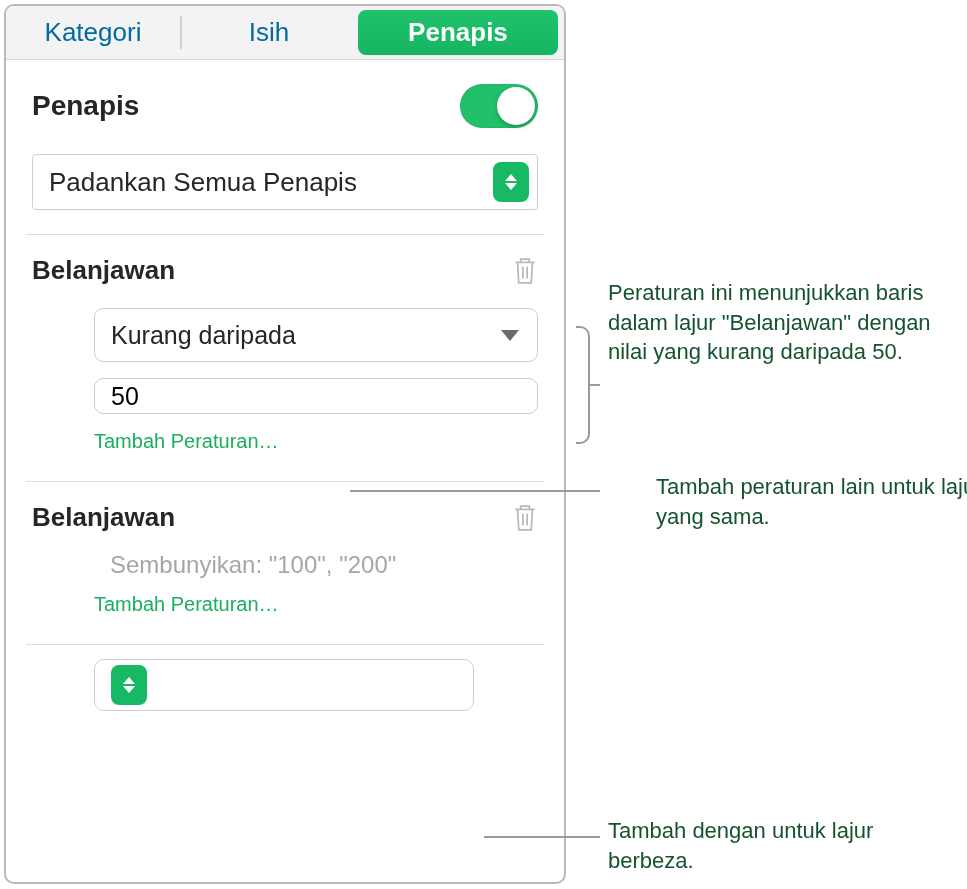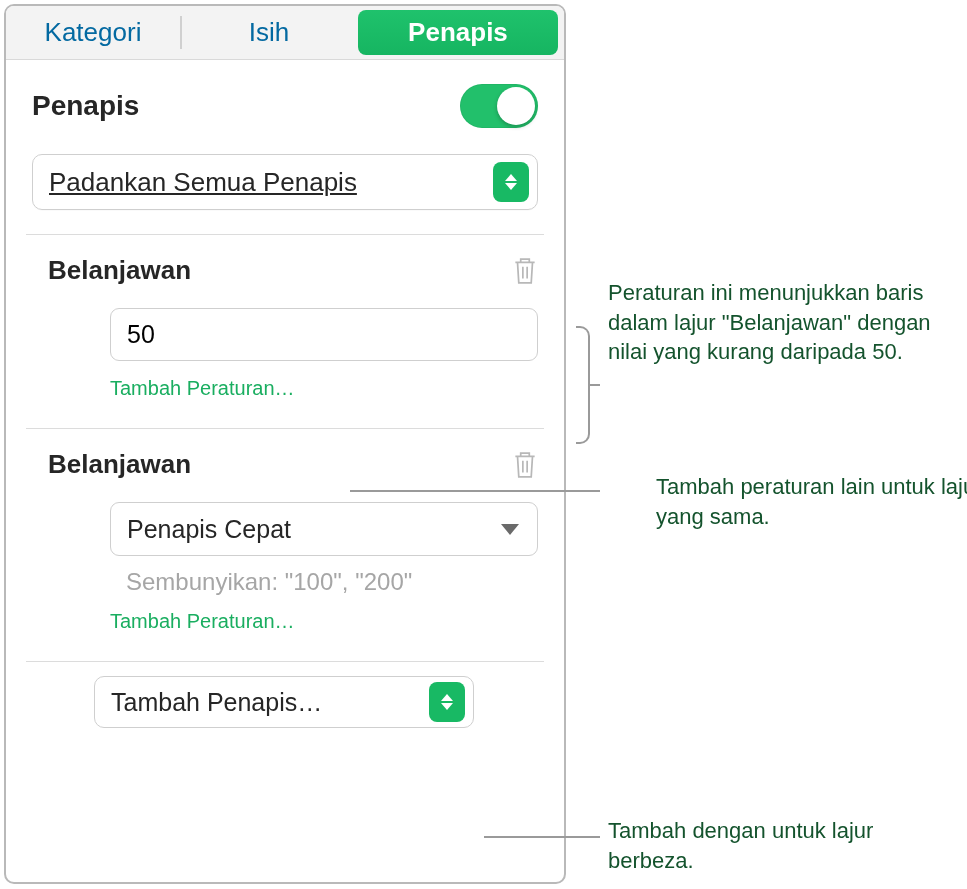--- a/index.html
+++ b/index.html
@@ -77,25 +77,24 @@
     box-shadow: 0 2px 4px rgba(0,0,0,.25);
   }
   
   .match-wrap { padding: 6px 26px 24px 26px; }
   .big-select {
     display: flex;
     align-items: center;
     justify-content: space-between;
     height: 56px;
     border: 1px solid #cfcfcf;
-    border-radius: 10px;
+    border-radius: 4px;
     padding: 0 8px 0 16px;
     font-size: 26px;
     box-shadow: 0 1px 0 rgba(0,0,0,.02);
-    text-decoration: underline;
   }
   .stepper {
     width: 36px; height: 40px;
     background: #18b964;
     border-radius: 8px;
     display: flex;
     flex-direction: column;
     align-items: center;
     justify-content: center;
     gap: 2px;
@@ -105,21 +104,21 @@
     border-left: 6px solid transparent;
     border-right: 6px solid transparent;
   }
   .stepper .up { border-bottom: 7px solid #fff; }
   .stepper .dn { border-top: 7px solid #fff; }
   .divider {
     height: 1px; background: #dcdcdc;
     margin: 0 20px;
   }
   
-  .group { padding: 20px 26px 10px 26px; margin-left: 16px; }
+  .group { padding: 20px 26px 10px 26px; }
   .group-head {
     display: flex;
     align-items: center;
     justify-content: space-between;
     margin-bottom: 22px;
   }
   .group-title {
     font-size: 26px;
     font-weight: 700;
   }
@@ -142,21 +141,21 @@
   }
   .chevron {
     width: 0; height: 0;
     border-left: 9px solid transparent;
     border-right: 9px solid transparent;
     border-top: 11px solid #6a6a6a;
     margin-right: 4px;
   }
   .text-input {
     width: 100%;
-    height: 53px;
+    height: 36px;
     border: 1px solid #cfcfcf;
     border-radius: 9px;
     padding: 12px 16px;
     font-size: 25px;
     font-family: inherit;
   }
   .add-rule {
     padding-left: 62px;
     color: #1aae60;
     font-size: 20px;
@@ -244,55 +243,54 @@
   <div class="group">
     <div class="group-head">
       <div class="group-title">Belanjawan</div>
       <div class="trash">
         <svg viewBox="0 0 24 28">
           <path d="M3 6h18M8 6V3h8v3M5 6l1.2 19h11.6L19 6M10 10v11M14 10v11"></path>
         </svg>
       </div>
     </div>
     <div class="rule-row">
+      <div class="combo">
+        <span>Kurang daripada</span>
+        <span class="chevron"></span>
+      </div>
+    </div>
+    <div class="rule-row">
       <input class="text-input" value="50" style="">
     </div>
     <div class="add-rule">
       <span>Tambah Peraturan…</span>
     </div>
   </div>
 
   <div class="divider"></div>
 
   <div class="group">
     <div class="group-head">
       <div class="group-title">Belanjawan</div>
       <div class="trash">
         <svg viewBox="0 0 24 28">
           <path d="M3 6h18M8 6V3h8v3M5 6l1.2 19h11.6L19 6M10 10v11M14 10v11"></path>
         </svg>
       </div>
     </div>
-    <div class="rule-row">
-      <div class="combo">
-        <span>Penapis Cepat</span>
-        <span class="chevron"></span>
-      </div>
-    </div>
     <div class="hide-help">Sembunyikan: "100", "200"</div>
     <div class="add-rule">
       <span>Tambah Peraturan…</span>
     </div>
   </div>
 
   <div class="divider"></div>
 
   <div class="add-filter-wrap">
     <div class="add-filter">
-      <span>Tambah Penapis…</span>
       <span class="stepper">
         <span class="arr up"></span>
         <span class="arr dn"></span>
       </span>
     </div>
   </div>
 
 </div>
 
 <div class="bracket" style="left:576px; top:326px; height:118px; width:14px; border-left:none; border-right:2px solid #9a9a9a; border-top-left-radius:0;border-bottom-left-radius:0;border-top-right-radius:10px;border-bottom-right-radius:10px;"></div>

